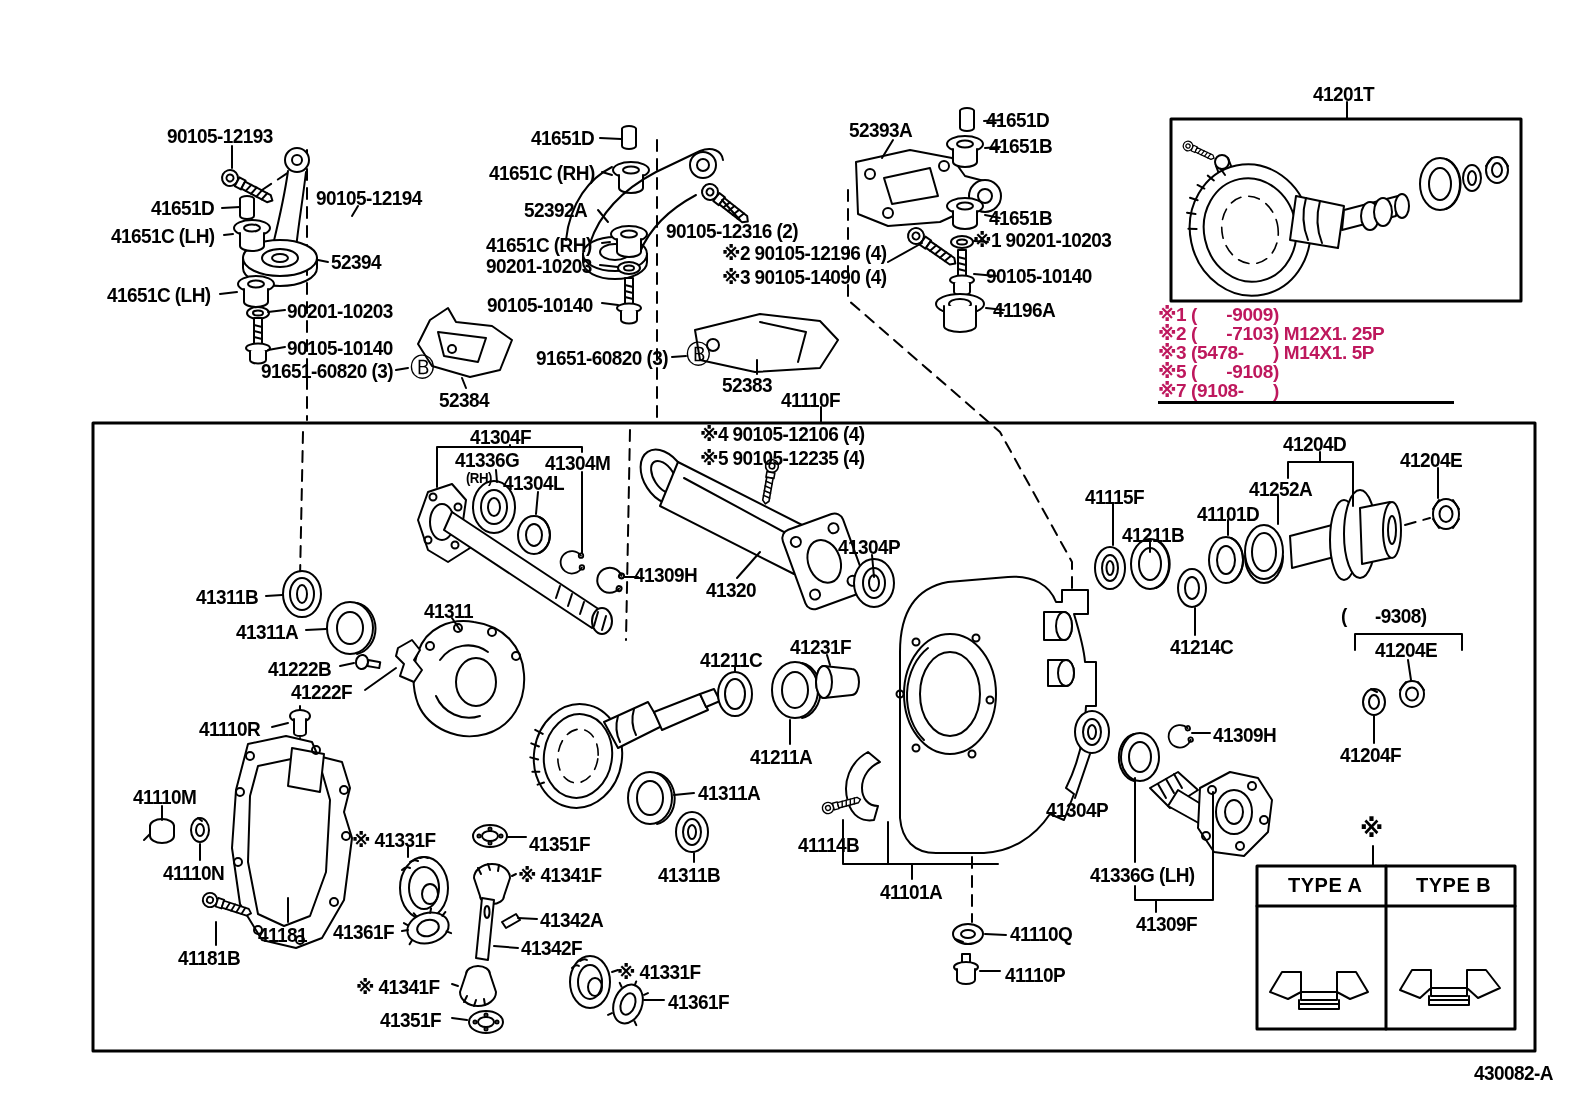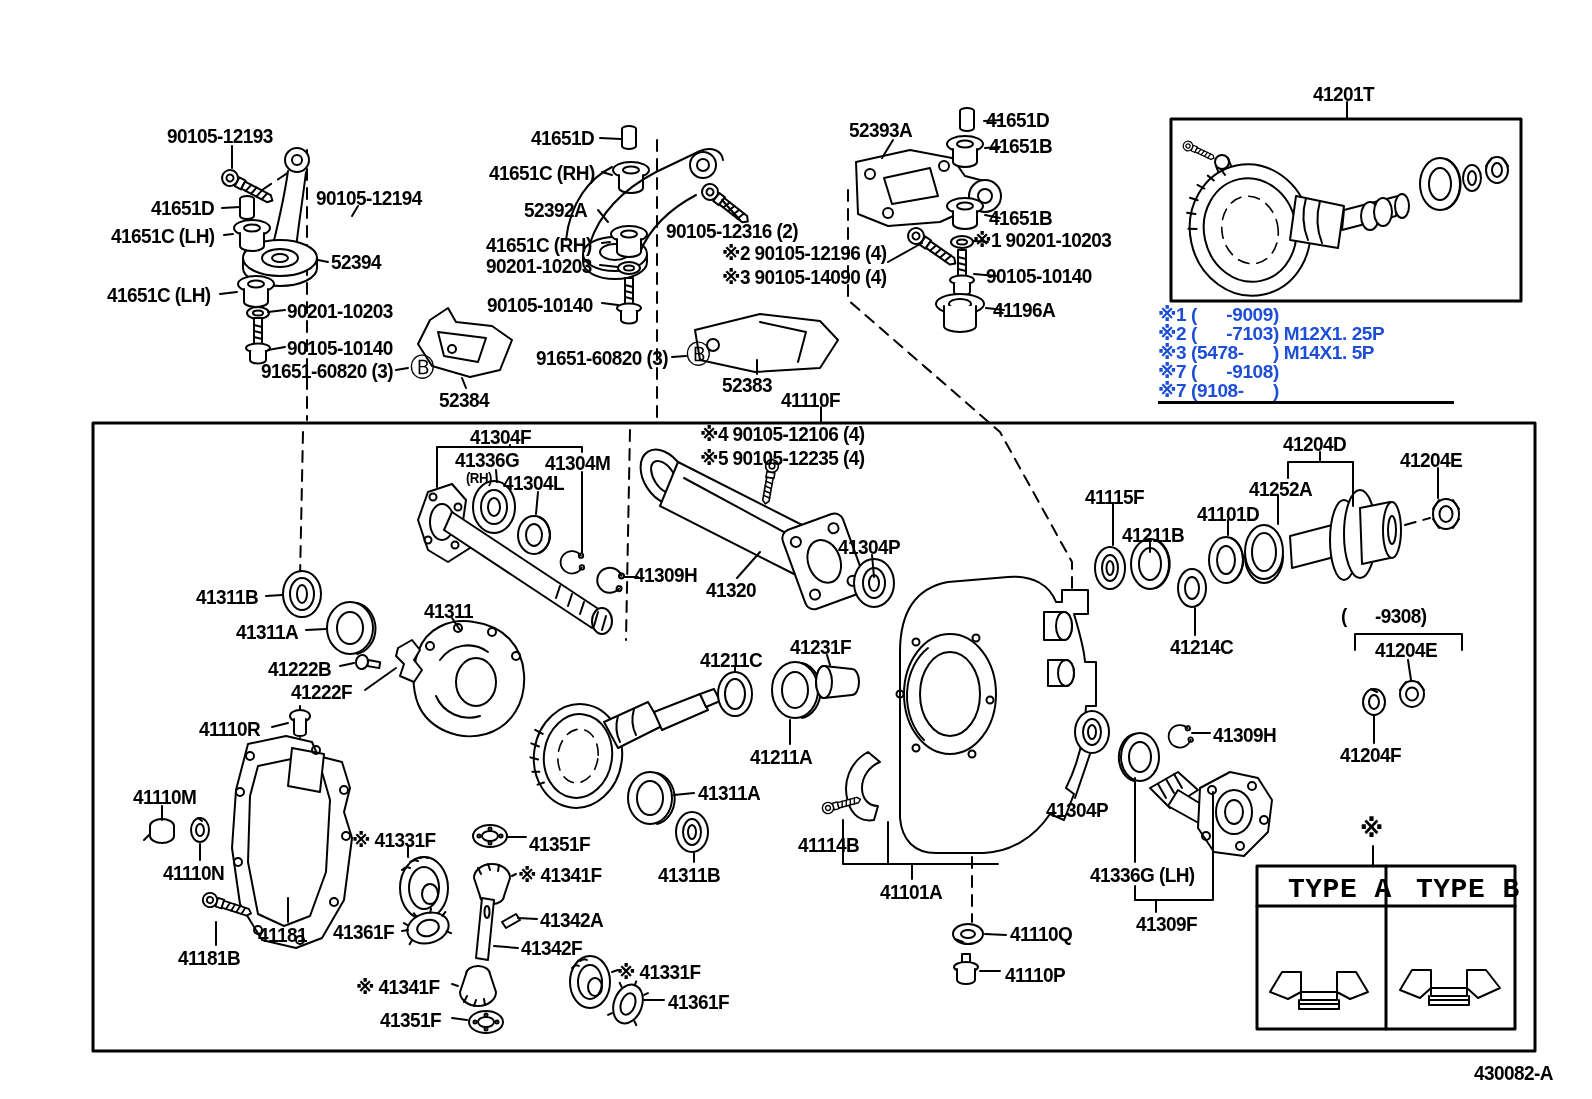--- a/index.html
+++ b/index.html
@@ -11,23 +11,23 @@
   svg .d{stroke-dasharray:11 8;}
   svg .t3{stroke-width:3;}
   svg .t1{stroke-width:1.6;}
   #labels,.pl{z-index:2;}
   .pl{position:absolute;font-weight:bold;font-size:20px;letter-spacing:-0.6px;color:#000;
       white-space:pre;transform:scaleX(.95);transform-origin:left top;line-height:1.05;}
   .small{font-size:14px;}
   .circ{font-size:26px;font-weight:normal;line-height:1;}
   .mark{font-size:25px;}
   .notes{position:absolute;left:1158px;top:305px;z-index:2;}
-  .note{font-weight:bold;font-size:19px;letter-spacing:-0.4px;white-space:pre;color:#1d4ed8;line-height:19px;}
+  .note{font-weight:bold;font-size:19px;letter-spacing:-0.4px;white-space:pre;color:#be185d;line-height:19px;}
   .note-underline{border-bottom:3px solid #000;width:296px;padding-bottom:1px;}
-  .typehead{position:absolute;font-weight:bold;font-size:28px;letter-spacing:.5px;white-space:pre;z-index:2;font-family:Liberation Mono, monospace;}
+  .typehead{position:absolute;font-weight:bold;font-size:20px;letter-spacing:.5px;white-space:pre;z-index:2;}
 </style>
 </head>
 <body>
 <div id="stage">
 
 <svg width="1592" height="1099" viewBox="0 0 1592 1099">
 <defs>
   <g id="boltH">
           <circle r="8" class="f"></circle>
           <circle r="3.5"></circle>
@@ -672,21 +672,21 @@
       <div class="pl" style="left: 1136px; top: 914px;">41309F</div>
       <div class="pl" style="left: 1010px; top: 924px;">41110Q</div>
       <div class="pl" style="left: 1005px; top: 965px;">41110P</div>
     </div>
 
 <div class="pl" style="left:1313px;top:84px">41201T</div>
 <div class="notes">
       <div class="note">※1 (      -9009)</div>
       <div class="note">※2 (      -7103) M12X1. 25P</div>
       <div class="note">※3 (5478-      ) M14X1. 5P</div>
-      <div class="note">※7 (      -9108)</div>
+      <div class="note">※5 (      -9108)</div>
       <div class="note note-underline">※7 (9108-      )</div>
     </div>
 
 <div class="pl mark" style="left:1360px;top:815px">※</div>
 <div class="typehead" style="left:1288px;top:874px">TYPE A</div>
 <div class="typehead" style="left:1416px;top:874px">TYPE B</div>
 
 <div class="pl" style="left:1474px;top:1063px">430082-A</div>
 
 </div>

